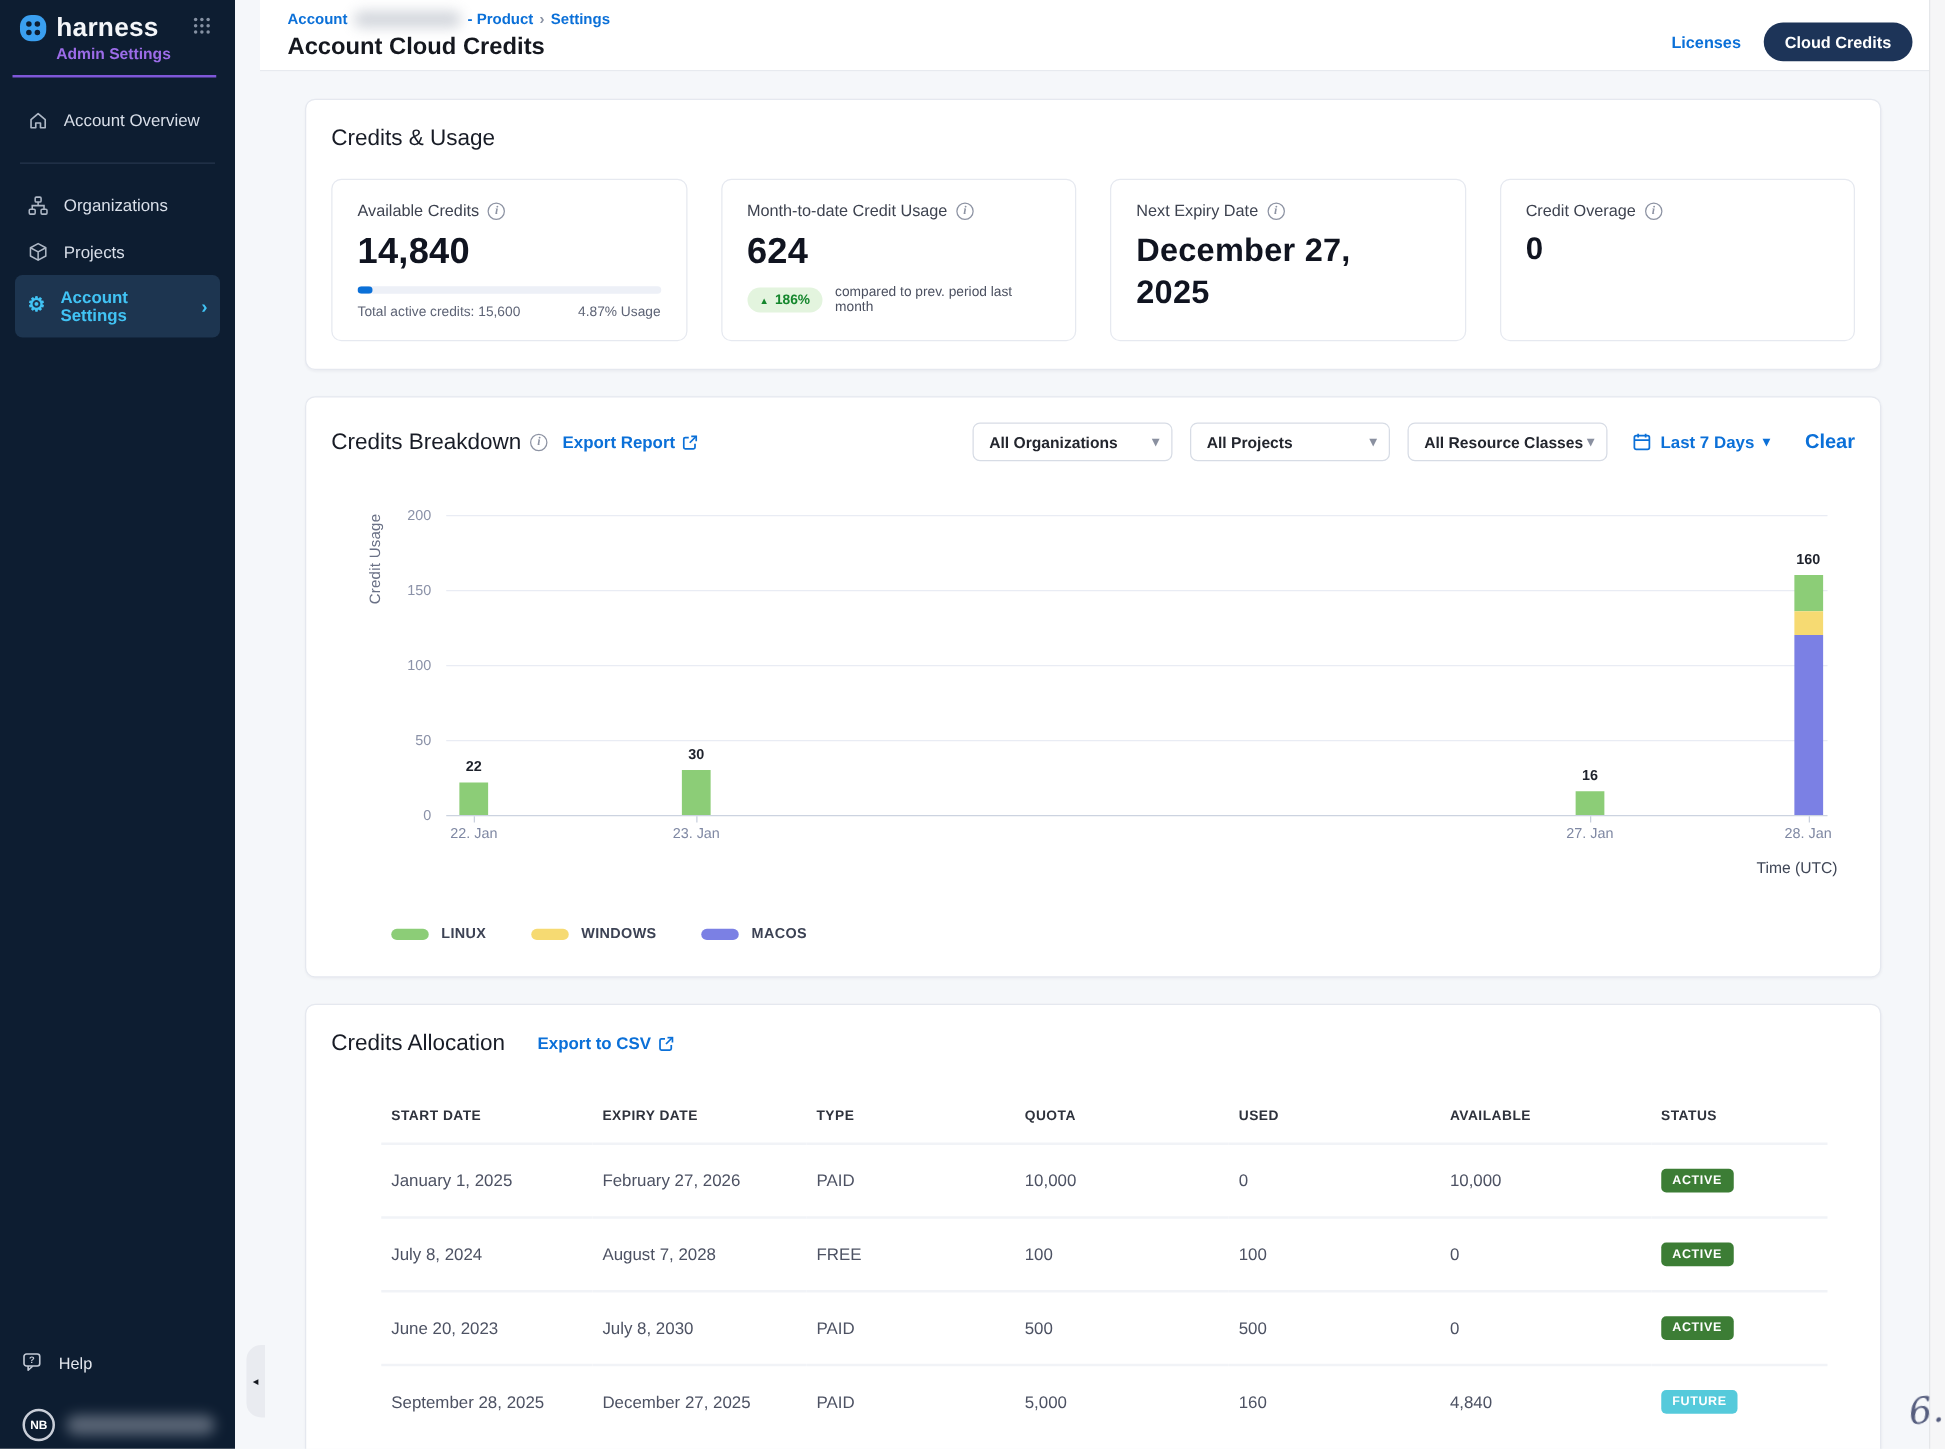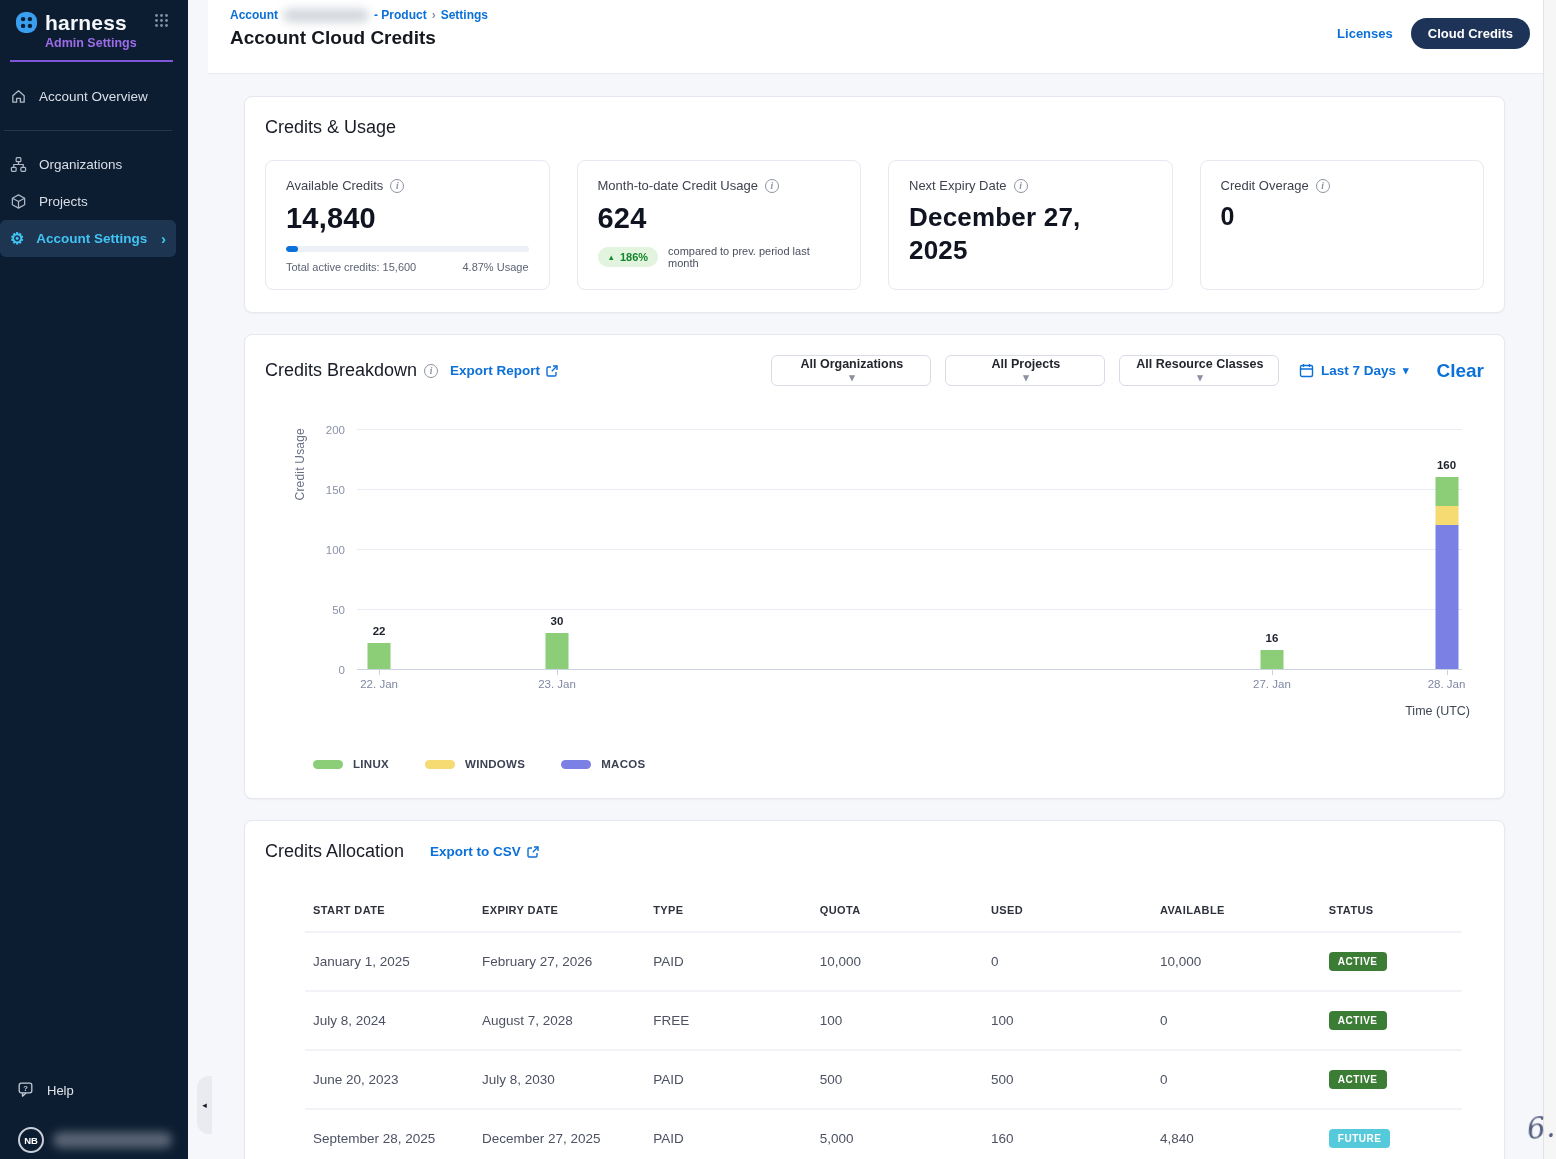--- a/index.html
+++ b/index.html
@@ -6,39 +6,39 @@
   html,body { width:1556px; height:1159px; overflow:hidden; }
   body { font-family:"Liberation Sans", sans-serif; background:#f5f7fa; position:relative; color:#1c212b; }
 
   
   .sidebar { position:fixed; left:0; top:0; bottom:0; width:188px; background:#0d1d31; display:flex; flex-direction:column; z-index:5; }
   .brand { margin:0 15px 0 10px; padding:10px 2px 0 4px; border-bottom:2px solid #7e57d8; padding-bottom:8px; }
   .brand-row { display:flex; align-items:center; gap:6px; }
   .brand-name { color:#f4f6f9; font-size:21px; font-weight:700; letter-spacing:.2px; }
   .grid-icon { margin-left:auto; cursor:pointer; padding:2px; }
   .brand-sub { color:#9c6ce8; font-size:12.5px; font-weight:700; margin:1px 0 2px 31px; }
-  .nav { padding:16px 12px 0 0; }
+  .nav { padding:16px 12px 0 12px; }
   .nav-item { display:flex; align-items:center; gap:12px; padding:10px 10px; border-radius:6px; font-size:13.5px; color:#d9dfe9; cursor:pointer; }
   .nav-item .gear-glyph { font-size:16px; line-height:1; color:#aeb8c6; }
   .nav-item.active { background:#1d3550; color:#41c3f4; font-weight:700; }
   .nav-item.active .gear-glyph { color:#41c3f4; }
   .nav-chevron { margin-left:auto; color:#41c3f4; font-size:15px; font-weight:700; }
   .nav-divider { height:1px; background:#26364d; margin:15px 4px; }
   .sidebar-bottom { margin-top:auto; padding:0 16px 4px 18px; }
   .help-row { display:flex; align-items:center; gap:10px; color:#e2e6ed; font-size:13px; margin-bottom:28px; cursor:pointer; }
   .user-row { display:flex; align-items:center; gap:9px; padding-bottom:2px; }
   .avatar { width:26px; height:26px; border:2px solid #c9ced8; border-radius:50%; color:#fff; font-size:9.5px; font-weight:700; display:flex; align-items:center; justify-content:center; flex:0 0 auto; }
   .blur-blob { background:#9aa2b0; opacity:.55; filter:blur(5px); border-radius:10px; display:inline-block; }
   .user-blob { width:140px; height:16px; }
   .crumb-blob { width:86px; height:13px; vertical-align:middle; margin:0 5px; opacity:.45; }
   .collapse-handle { position:fixed; left:197px; top:1076px; width:15px; height:58px; background:#e9ebf0; border-radius:12px 0 0 12px; display:flex; align-items:center; justify-content:center; color:#15181f; font-size:9px; z-index:6; cursor:pointer; }
 
   
   .main { margin-left:208px; height:100%; }
-  .topbar { background:#fff; border-bottom:1px solid #e7eaef; padding:8px 26px 24px 22px; display:flex; }
+  .topbar { background:#fff; border-bottom:1px solid #e7eaef; padding:8px 26px 7px 22px; display:flex; }
   .breadcrumb { font-size:12px; color:#7d8494; }
   .breadcrumb a { color:#0b70d8; font-weight:600; text-decoration:none; cursor:pointer; }
   .crumb-sep { color:#8b93a4; margin:0 5px; font-weight:700; }
   .page-title { font-size:19px; font-weight:700; color:#15181f; margin-top:5px; }
   .topbar-actions { margin-left:auto; display:flex; align-items:center; gap:18px; padding-top:2px; align-self:flex-start; margin-top:8px; }
   .licenses-link { color:#0b70d8; font-size:13px; font-weight:700; cursor:pointer; }
   .pill-btn { background:#1d3458; color:#fff; font-size:13px; font-weight:700; padding:8px 17px; border-radius:999px; border:none; cursor:pointer; }
 
   
   .content { padding:22px 51px 0 36px; }
@@ -58,25 +58,25 @@
   .stat-footer { display:flex; justify-content:space-between; font-size:11px; color:#5d6375; margin-top:9px; }
   .badge-row { display:flex; align-items:center; gap:10px; margin-top:10px; }
   .green-badge { display:inline-flex; align-items:center; gap:5px; background:#e3f4de; color:#14862c; font-size:11px; font-weight:700; border-radius:10px; padding:4px 10px; }
   .green-badge .tri { font-size:7.5px; }
   .badge-note { font-size:11px; color:#4b5060; }
 
   
   .bd-header { display:flex; align-items:center; }
   .export-link { display:inline-flex; align-items:center; gap:6px; color:#0b70d8; font-size:13.5px; font-weight:700; margin-left:12px; cursor:pointer; }
   .filters { margin-left:auto; display:flex; align-items:center; gap:14px; }
-  .select { display:flex; align-items:center; justify-content:center; width:160px; height:31px; border:1px solid #d7dce5; border-radius:6px; background:#fff; padding:0 10px 0 12px; font-size:12.5px; font-weight:600; color:#23262e; cursor:pointer;flex-direction:column; }
+  .select { display:flex; align-items:center; justify-content:space-between; width:160px; height:31px; border:1px solid #d7dce5; border-radius:6px; background:#fff; padding:0 10px 0 12px; font-size:12.5px; font-weight:600; color:#23262e; cursor:pointer; }
   .select .caret { color:#8a90a0; font-size:11px; }
   .date-range { display:flex; align-items:center; gap:7px; color:#0b70d8; font-size:13.5px; font-weight:700; margin-left:6px; cursor:pointer; }
   .date-range .caret { font-size:11px; }
-  .clear-link { color:#0b70d8; font-size:19px; font-weight:700; margin-left:14px; cursor:pointer; }
+  .clear-link { color:#0b70d8; font-size:16px; font-weight:700; margin-left:14px; cursor:pointer; }
 
   
   .chart-wrap { position:relative; margin:30px 22px 0 92px; height:300px; }
   .plot { position:absolute; left:0; right:0; top:14px; height:240px; }
   .gridline { position:absolute; left:0; right:0; height:1px; background:#e9ecf4; }
   .axis-line { position:absolute; left:0; right:0; bottom:0; height:1px; background:#ccd3e0; }
   .ytick { position:absolute; right:calc(100% + 12px); transform:translateY(50%); font-size:11.5px; color:#8b92a8; }
   .ylabel { position:absolute; left:-64px; top:12px; writing-mode:vertical-rl; transform:rotate(180deg); font-size:12px; color:#6a7186; letter-spacing:.2px; }
   .bar { position:absolute; bottom:1px; width:23px; transform:translateX(-50%); display:flex; flex-direction:column-reverse; cursor:pointer; }
   .seg { width:100%; }

